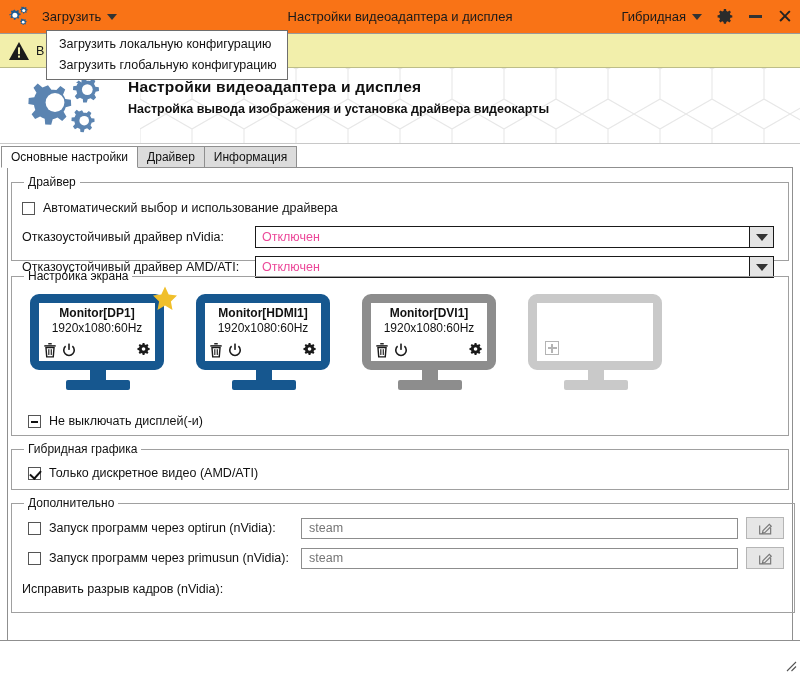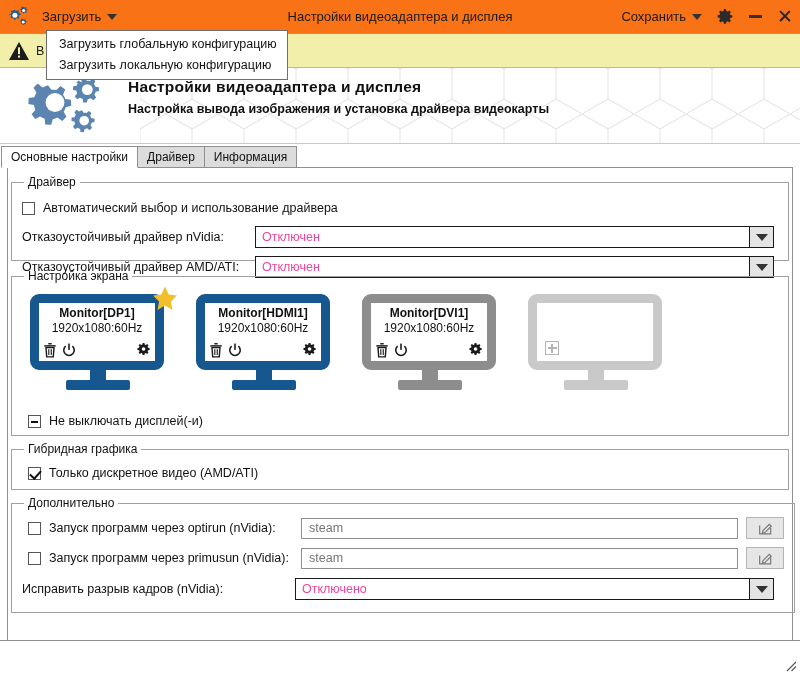--- a/index.html
+++ b/index.html
@@ -236,21 +236,21 @@
 
   <div class="tb-menu">
     <span>Загрузить</span>
     <span class="caret-down"></span>
   </div>
 
   <div id="tb-title">Настройки видеоадаптера и дисплея</div>
 
   <div id="tb-right">
     <div class="tb-menu">
-      <span>Сохранить</span>
+      <span>Гибридная</span>
       <span class="caret-down"></span>
     </div>
     <div class="tb-btn">
       <svg width="17" height="17" viewBox="0 0 20 20">
         <path fill="#2b2b2b" d="M10 6.4a3.6 3.6 0 1 0 0 7.2 3.6 3.6 0 0 0 0-7.2zm0 5.5a1.9 1.9 0 1 1 0-3.8 1.9 1.9 0 0 1 0 3.8z"></path>
         <path fill="#2b2b2b" d="M18 11.3v-2.6l-2.2-.35a6 6 0 0 0-.72-1.73l1.3-1.8-1.85-1.84-1.8 1.3a6 6 0 0 0-1.72-.72L10.65 1.3h-2.6L7.7 3.5a6 6 0 0 0-1.73.72l-1.8-1.3L2.33 4.77l1.3 1.8a6 6 0 0 0-.72 1.73L.7 8.65v2.6l2.2.36c.16.6.4 1.18.72 1.72l-1.3 1.8 1.84 1.85 1.8-1.3c.54.32 1.12.56 1.73.72l.35 2.2h2.6l.36-2.2a6 6 0 0 0 1.72-.72l1.8 1.3 1.85-1.84-1.3-1.8c.32-.55.56-1.13.72-1.73z"></path>
       </svg>
     </div>
     <div class="tb-btn">
       <span class="glyph-min"></span>
@@ -483,34 +483,28 @@
       <span class="editbtn">
         <svg width="15" height="15" viewBox="0 0 18 18">
           <path fill="none" stroke="#777" stroke-width="1.4" d="M2 5.5v10h13.2V8"></path>
           <path fill="none" stroke="#777" stroke-width="1.4" d="M6 11.6l7.6-7.6 2.3 2.3-7.6 7.6-3 .7z"></path>
         </svg>
       </span>
     </div>
 
     <div class="row" style="margin-top:5px;">
       <span class="lbl" style="width:273px;">Исправить разрыв кадров (nVidia):</span>
-      <div class="combo" style="width:479px;">
-        <span class="cv">Отключено</span>
-        <span class="carrow">
-              <i></i>
-            </span>
-      </div>
     </div>
   </fieldset>
 
 </div>
 </div>
 
 <div id="statusbar">
   <svg id="grip" viewBox="0 0 14 14">
     <path stroke="#555" stroke-width="1.1" d="M4 13L13 4M8.5 13L13 8.5"></path>
   </svg>
 </div>
 
 <div id="load-menu">
+  <div class="mi">Загрузить локальную конфигурацию</div>
   <div class="mi">Загрузить глобальную конфигурацию</div>
-  <div class="mi">Загрузить локальную конфигурацию</div>
 </div>
 
 </body></html>

